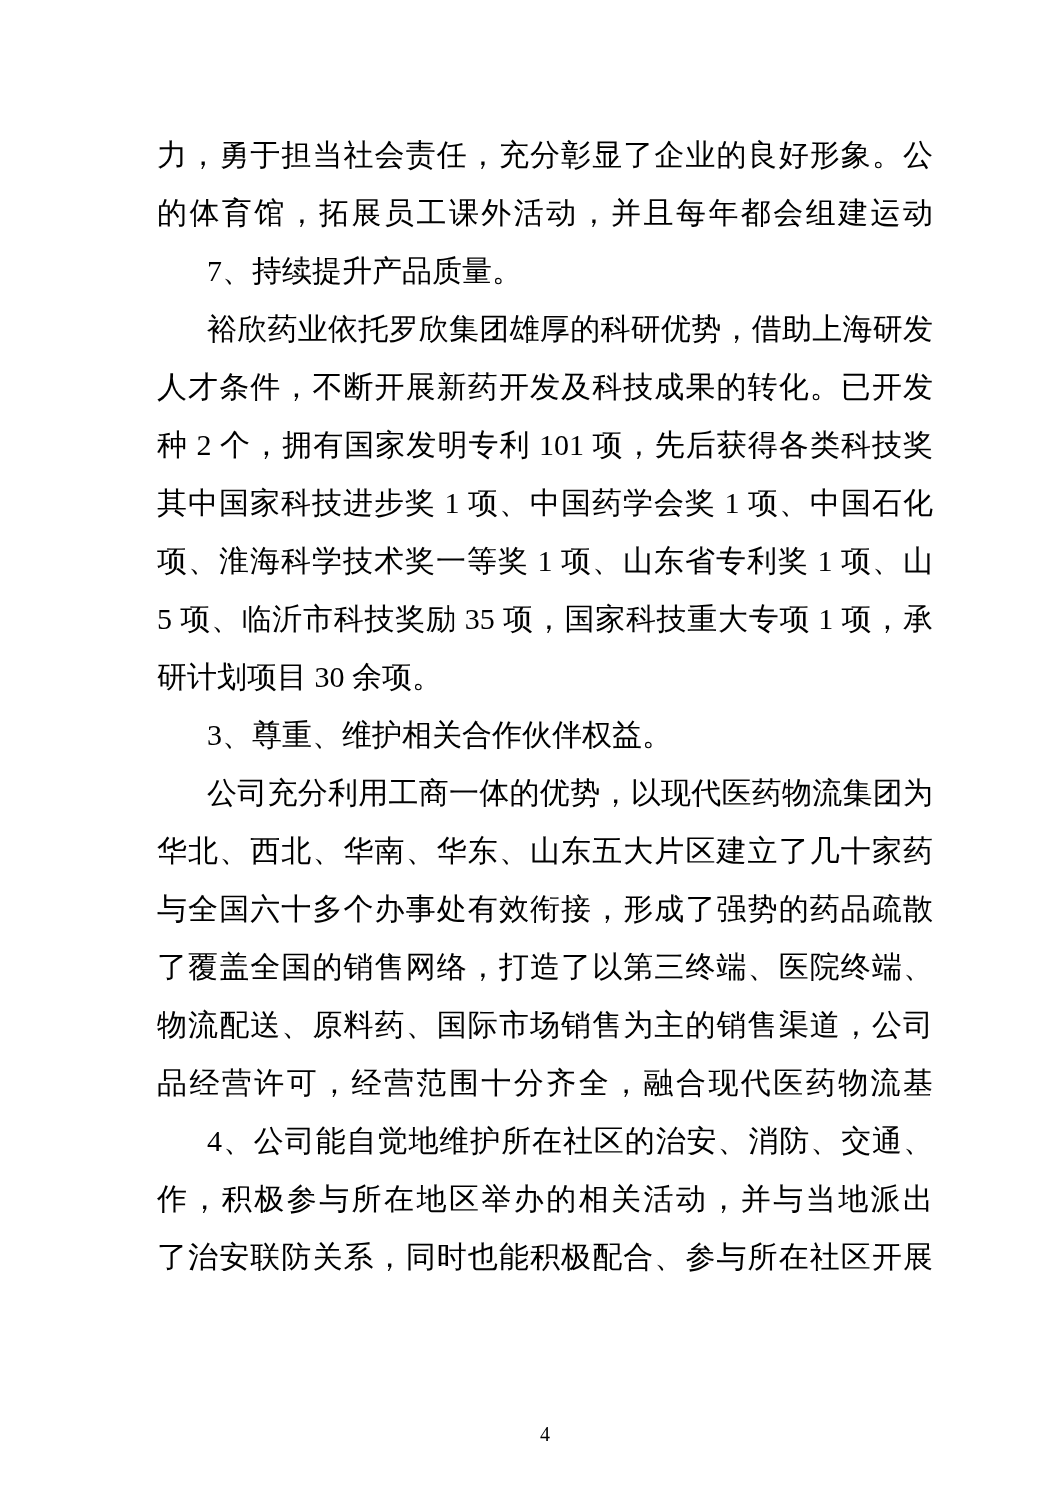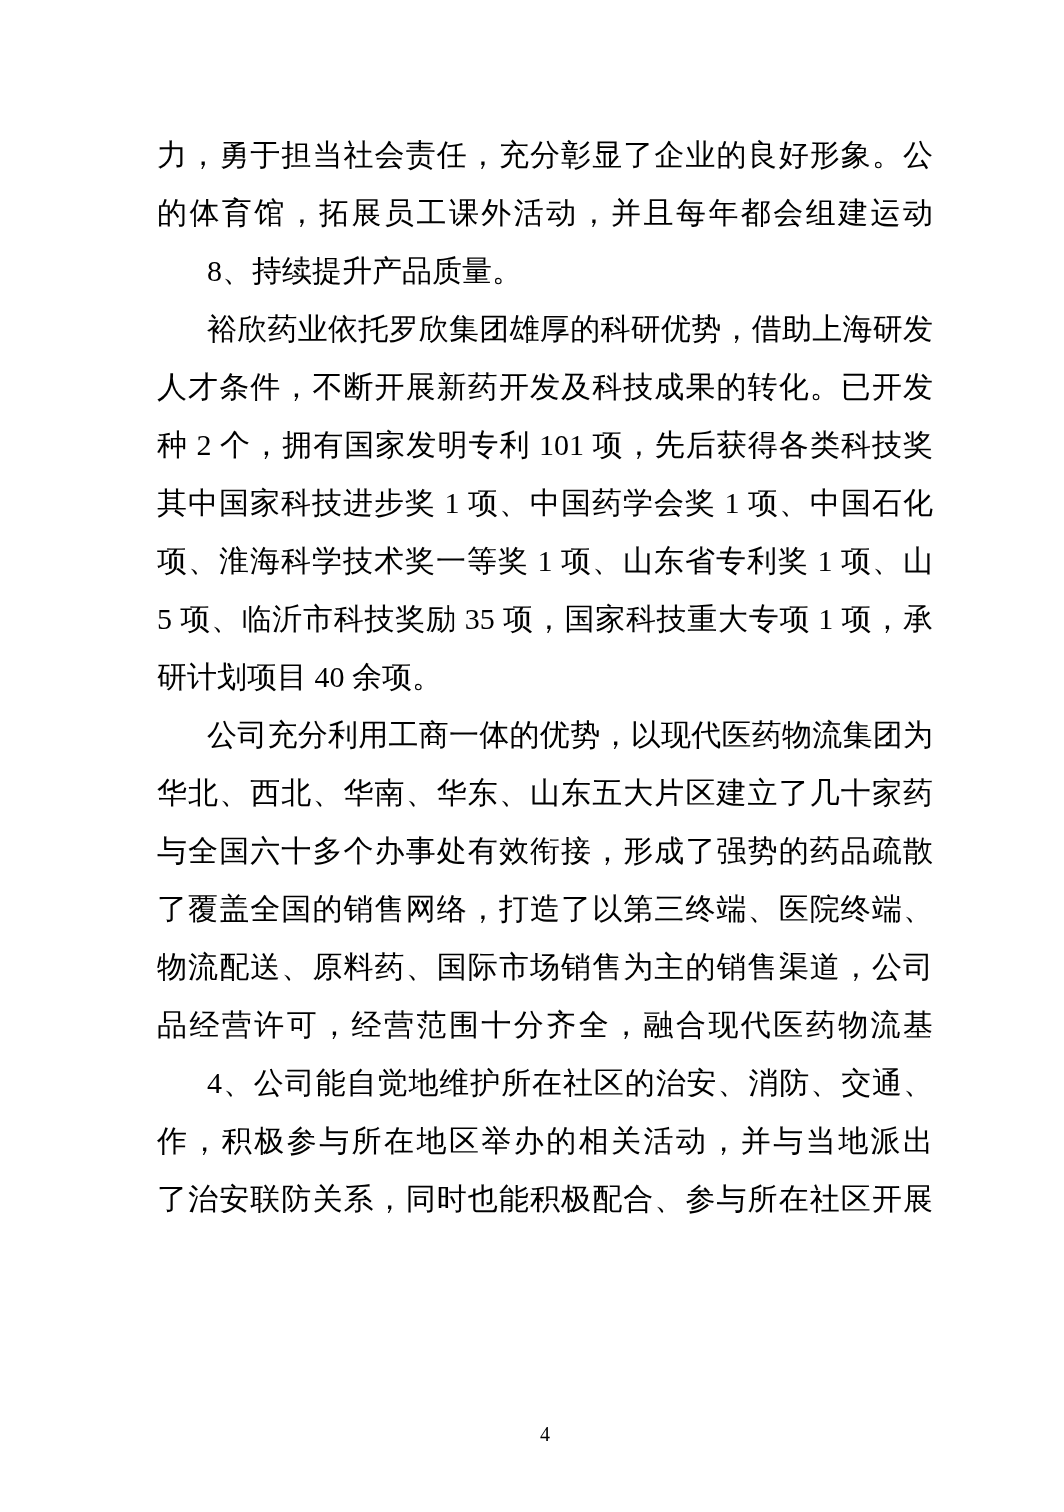--- a/index.html
+++ b/index.html
@@ -53,30 +53,31 @@
 </style>
 </head>
 <body>
 
 <div class="page">
   <div class="doc-body">
 
     <p class="line jl">力，勇于担当社会责任，充分彰显了企业的良好形象。公司建有自己</p>
     <p class="line jl">的体育馆，拓展员工课外活动，并且每年都会组建运动会，丰富员工</p>
 
-    <p class="line ind">8、持续提升产品质量。</p>
+    <p class="line ind">7、持续提升产品质量。</p>
 
     <p class="line ind jl">裕欣药业依托罗欣集团雄厚的科研优势，借助上海研发基地高端</p>
     <p class="line jl">人才条件，不断开展新药开发及科技成果的转化。已开发国家新药品</p>
     <p class="line jl">种 2 个，拥有国家发明专利 101 项，先后获得各类科技奖励 57 项，</p>
     <p class="line jl">其中国家科技进步奖 1 项、中国药学会奖 1 项、中国石化联合会奖 1</p>
     <p class="line jl">项、淮海科学技术奖一等奖 1 项、山东省专利奖 1 项、山东省科技奖</p>
     <p class="line jl">5 项、临沂市科技奖励 35 项，国家科技重大专项 1 项，承担各类科</p>
-    <p class="line">研计划项目 40 余项。</p>
+    <p class="line">研计划项目 30 余项。</p>
 
+    <p class="line ind">3、尊重、维护相关合作伙伴权益。</p>
 
     <p class="line ind jl">公司充分利用工商一体的优势，以现代医药物流集团为总部，在</p>
     <p class="line jl">华北、西北、华南、华东、山东五大片区建立了几十家药品配送公司，</p>
     <p class="line jl">与全国六十多个办事处有效衔接，形成了强势的药品疏散中心，实现</p>
     <p class="line jl">了覆盖全国的销售网络，打造了以第三终端、医院终端、OTC、招商、</p>
     <p class="line jl">物流配送、原料药、国际市场销售为主的销售渠道，公司具备毒麻药</p>
     <p class="line jl">品经营许可，经营范围十分齐全，融合现代医药物流基地，向客户提</p>
 
     <p class="line ind jl">4、公司能自觉地维护所在社区的治安、消防、交通、环保等工</p>
     <p class="line jl">作，积极参与所在地区举办的相关活动，并与当地派出所、社区建立</p>

